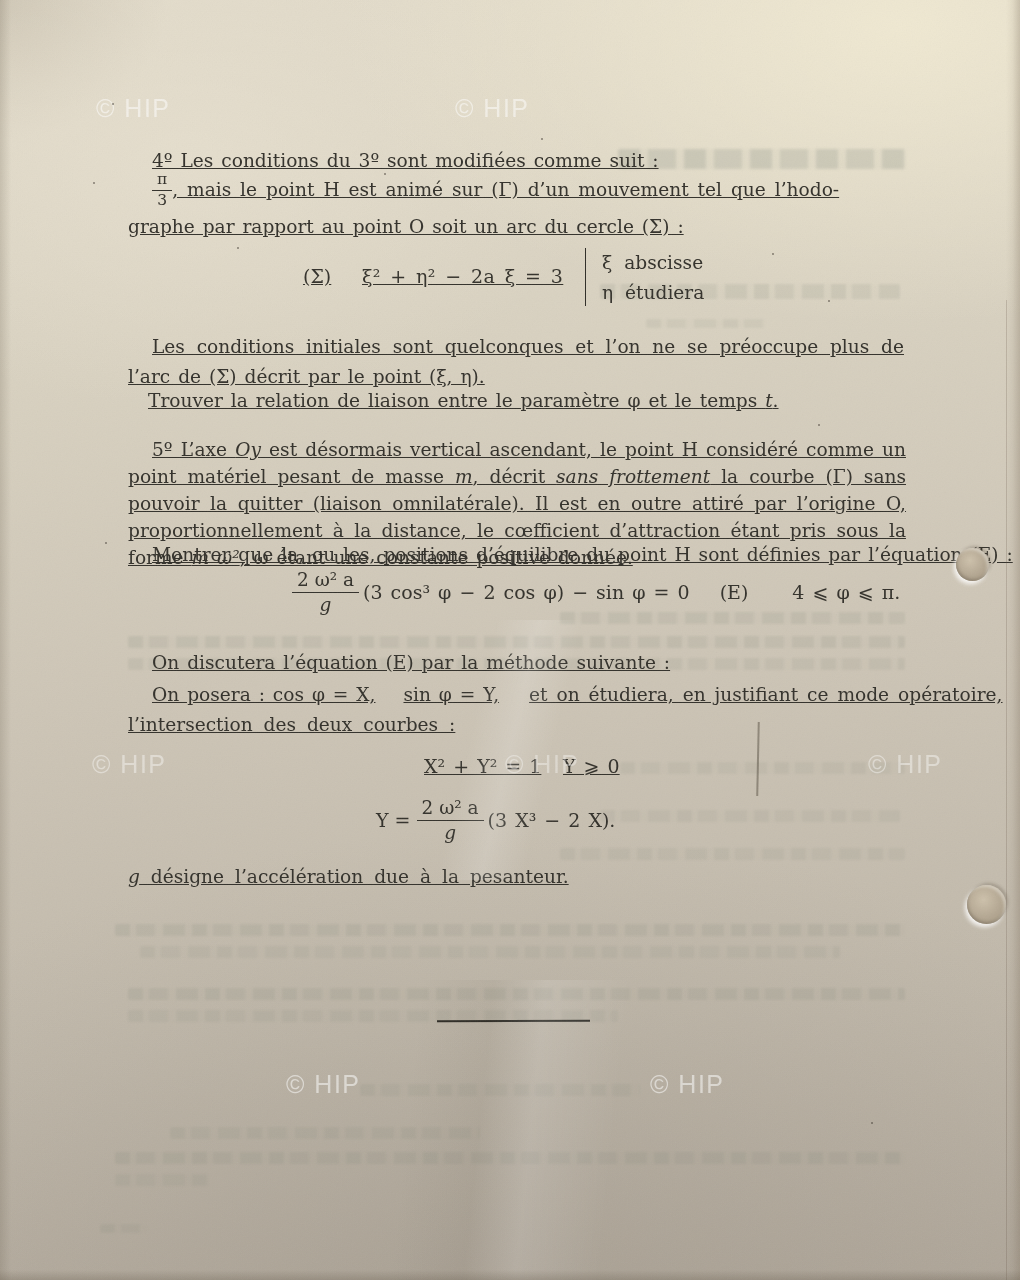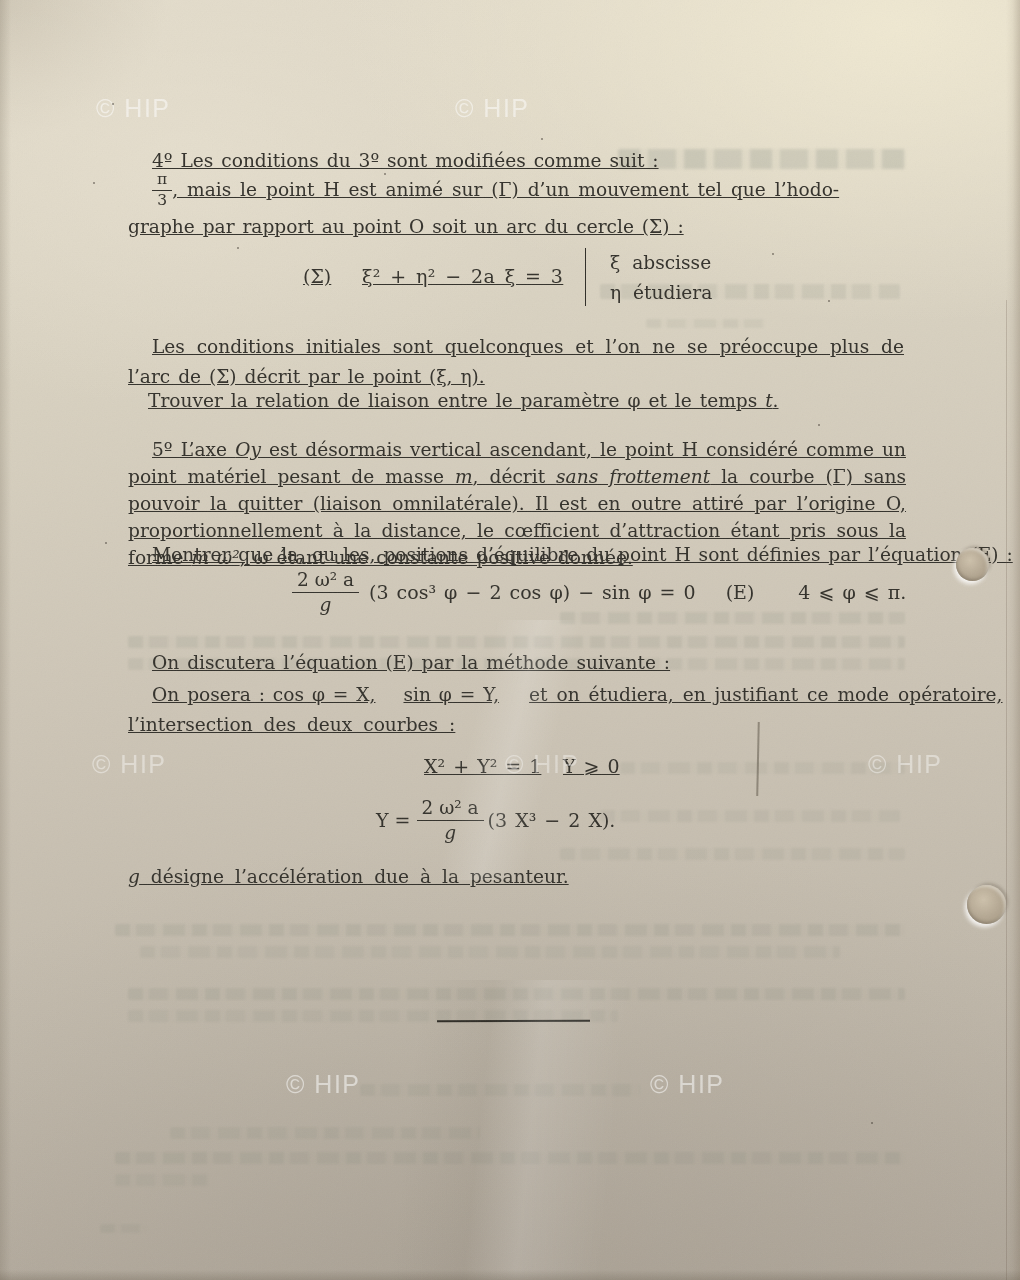--- a/index.html
+++ b/index.html
@@ -35,21 +35,21 @@
   .ind{text-indent:24px;}
   .it{font-style:italic;}
 
   .frac{display:inline-flex;flex-direction:column;align-items:center;vertical-align:middle;line-height:1.15;}
   .frac .fnum{padding:0 5px 1px;border-bottom:1.5px solid #33312b;}
   .frac .fden{padding-top:1px;}
   .frac-sm{font-size:15.5px;transform:translateY(-1px);}
   .frac-lg{font-size:18.5px;}
 
   .eqrow{position:absolute;display:flex;align-items:center;font-size:19px;}
-  .sigma-legend{position:absolute;border-left:1.6px solid #2f2d27;padding-left:24px;
+  .sigma-legend{position:absolute;border-left:1.6px solid #2f2d27;padding-left:16px;
     font-size:18.6px;line-height:30px;word-spacing:6px;}
 
   .rule{position:absolute;background:#2e2c26;transform:rotate(-0.25deg);}
 
   .wm{position:absolute;font-family:"Liberation Sans","DejaVu Sans",sans-serif;
     font-size:25px;letter-spacing:1.5px;color:rgba(255,255,255,0.52);font-weight:400;}
 
   .punch{position:absolute;border-radius:50%;
     background:radial-gradient(circle at 42% 38%, #cdc1ab 0%, #b3a691 55%, #a2957f 100%);
     box-shadow:-2px 3px 4px rgba(255,255,255,0.85), 2px -2px 3px rgba(70,60,45,0.25),
@@ -115,21 +115,21 @@
 
 <div class="txt just ind" style="left:128px;top:436px;width:778px;line-height:27px;"><span>5º L’axe </span><span class="it">Oy</span><span> est désormais vertical ascendant, le point H considéré comme un point matériel pesant de masse </span><span class="it">m</span><span>, décrit </span><span class="it">sans frottement</span><span> la courbe (Γ) sans pouvoir la quitter (liaison omnilatérale). Il est en outre attiré par l’origine O, proportionnellement à la distance, le cœfficient d’attraction étant pris sous la forme </span><span class="it">m ω²</span><span>, ω étant une constante positive donnée.</span></div>
 
 <div class="txt" style="left:152px;top:540px;">Montrer que la, ou les, positions d’équilibre du point H sont définies par l’équation (E) :</div>
 
 <div class="eqrow" style="left:292px;top:565px;height:54px;">
   <span class="frac frac-lg">
       <span class="fnum">2 ω² a</span>
       <span class="fden it">g</span>
     </span>
-  <span style="margin-left:10px;word-spacing:2px;">(3 cos³ φ − 2 cos φ) − sin φ = 0</span>
+  <span style="margin-left:4px;word-spacing:2px;">(3 cos³ φ − 2 cos φ) − sin φ = 0</span>
   <span style="margin-left:30px;">(E)</span>
   <span style="margin-left:44px;word-spacing:2px;">4 ⩽ φ ⩽ π.</span>
 </div>
 
 <div class="txt" style="left:152px;top:648px;">On discutera l’équation (E) par la méthode suivante :</div>
 
 <div class="txt" style="left:152px;top:680px;display:flex;">
   <span>On posera : cos φ = X,</span>
   <span style="margin-left:28px;">sin φ = Y,</span>
   <span style="margin-left:30px;word-spacing:3px;">et on étudiera, en justifiant ce mode opératoire,</span>

